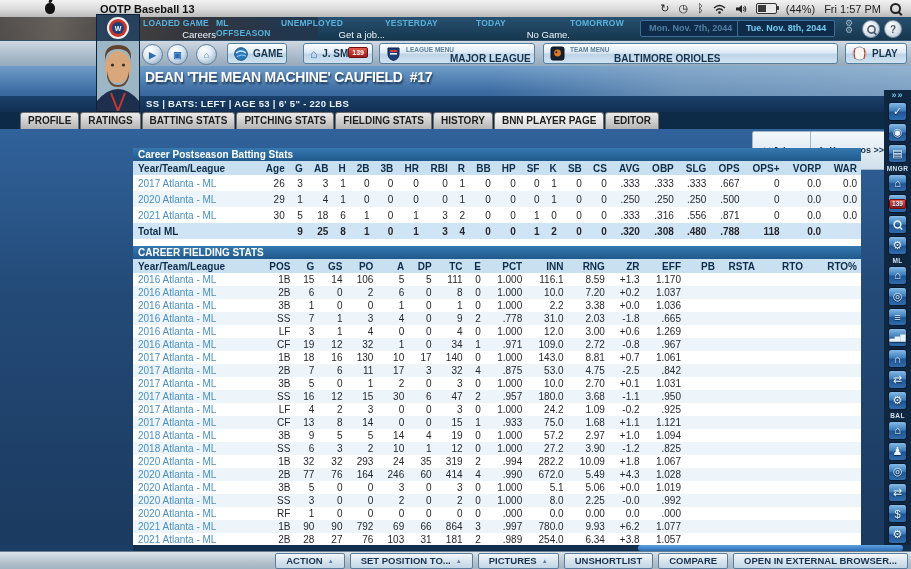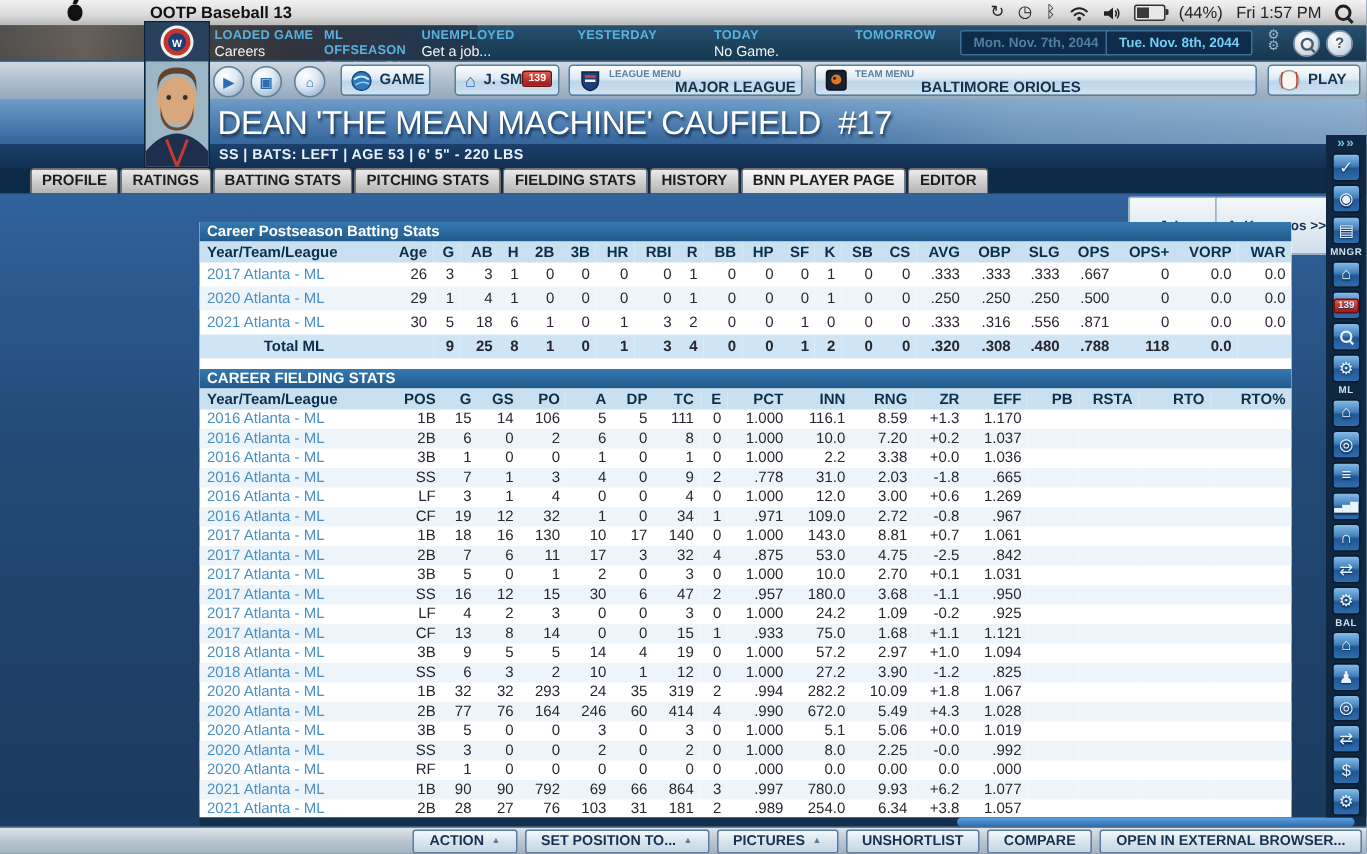--- a/index.html
+++ b/index.html
@@ -24,21 +24,21 @@
 
   
   .statusbar{left:0;top:17px;width:911px;height:23px;background:linear-gradient(180deg,#28506f,#16374f);}
   .photo-strip{position:absolute;left:0;top:0;width:318px;height:23px;
      background:linear-gradient(90deg,#57504a,#6e635a 18%,#4a443f 38%,#35333a 60%,#23364c 90%);opacity:.9;}
   .sb-cols{position:absolute;left:143px;top:1px;display:flex;}
   .sb-col{display:flex;flex-direction:column;}
   .sb-col:nth-child(1){width:73px;}.sb-col:nth-child(2){width:65px;}.sb-col:nth-child(3){width:104px;}
   .sb-col:nth-child(4){width:91px;}.sb-col:nth-child(5){width:94px;}.sb-col:nth-child(6){width:70px;}
   .sb-label{font-size:8.5px;font-weight:bold;color:#58b2dd;letter-spacing:.2px;}
-  .sb-value{font-size:9.5px;color:#eef6fb;margin-top:1px;}
+  .sb-value{font-size:9.5px;color:#eef6fb;margin-top:1px;text-align:right;}
   .datebox{position:absolute;top:3px;height:15px;line-height:15px;padding:0 8px;background:#0e2c49;
            border:1px solid #3e6e95;border-radius:2px;font-size:9px;font-weight:bold;}
   .datebox.d1{left:640px;color:#517fa4;}
   .datebox.d2{left:737px;color:#74cdf2;}
   .win-gears{position:absolute;left:845px;top:1px;display:flex;flex-direction:column;line-height:10px;font-size:9px;color:#9fb6c6;}
   .winbtn{position:absolute;top:3px;width:16px;height:16px;border-radius:50%;border:1px solid #7e93a6;
           background:radial-gradient(circle at 35% 30%,#ffffff,#d9e2ea 55%,#aebdcb);display:flex;align-items:center;justify-content:center;
           color:#4a5a68;font-weight:bold;font-size:10px;}
   .winbtn .mag{border-color:#4a5a68;transform:scale(.8);}
   .winbtn .mag::after{background:#4a5a68;}
@@ -58,21 +58,21 @@
   .menu2 .txt{display:flex;flex-direction:column;line-height:9px;}
   .menu2 .small{font-size:6.5px;color:#5d7astro;color:#5d7f9a;font-weight:bold;}
   .menu2 .big{font-size:10px;color:#14314c;padding-left:44px;}
   .badge{position:absolute;right:4px;top:3px;background:linear-gradient(180deg,#e05a4a,#a01818);color:#fff;
          font-size:7px;font-weight:bold;border-radius:2px;padding:0 3px;line-height:9px;border:1px solid #6d0f0f;}
 
   
   .pheader{left:0;top:66px;width:911px;height:46px;background:linear-gradient(180deg,#6f9cc8,#3c6ca2 55%,#2a5688);overflow:hidden;}
   .pheader .photo{position:absolute;right:0;top:0;width:420px;height:30px;
       background:linear-gradient(90deg,rgba(140,170,200,0),rgba(150,180,205,.55) 45%,rgba(170,195,215,.6));}
-  .pname{position:absolute;left:145px;top:3px;font-size:22px;font-weight:normal;color:#fff;letter-spacing:-.3px;
+  .pname{position:absolute;left:145px;top:3px;font-size:14px;font-weight:bold;color:#fff;letter-spacing:-.3px;
          text-shadow:1px 2px 2px rgba(5,25,50,.7);white-space:pre;}
   .psub-strip{position:absolute;left:0;top:30px;width:911px;height:16px;background:linear-gradient(180deg,#1b406b,#122f52);}
   .psub{position:absolute;left:146px;top:2px;font-size:9.5px;font-weight:bold;color:#e9f2fa;letter-spacing:.3px;}
 
   
   .pcard{left:96px;top:14px;width:42px;height:96px;z-index:7;border:1px solid #0c2238;background:#355a80;}
 
   
   .tabrow{left:0;top:112px;width:911px;height:17px;background:#0d2b47;display:flex;align-items:flex-end;padding-left:20px;box-sizing:border-box;}
   .tab{height:16px;line-height:16px;padding:0 7px;margin-right:1px;font-size:10px;font-weight:bold;color:#1d1d1d;
@@ -91,21 +91,21 @@
   .tbl-title{height:13px;line-height:13px;background:linear-gradient(180deg,#3579b0,#20598c);color:#fff;font-weight:bold;font-size:10px;padding-left:5px;}
   table{width:100%;border-collapse:collapse;}
   th{background:#c9e0f0;color:#0e2d4a;font-weight:bold;font-size:10px;text-align:right;padding:1px 4px;white-space:nowrap;height:12px;}
   th:first-child{text-align:left;padding-left:5px;width:116px;}
   td{font-size:10px;text-align:right;padding:0 4px;white-space:nowrap;color:#26262e;}
   td:first-child{text-align:left;padding-left:5px;color:#4a8fc4;}
   .bat tbody tr{height:16px;}
   .fld tbody tr{height:13px;}
   tbody tr:nth-child(even){background:#edf5fb;}
   tr.total{background:#cfe4f4 !important;font-weight:bold;}
-  tr.total td:first-child{color:#0e2d4a;text-align:center;}
+  tr.total td:first-child{color:#0e2d4a;}
   .fld th:nth-child(15){width:26px;} .fld th:nth-child(16){width:32px;}
   .fld th:nth-child(17){width:40px;} .fld th:nth-child(18){width:46px;}
   .gap{height:7px;background:#fff;}
 
   .hscroll{left:133px;top:545px;width:778px;height:6px;background:#132f4e;}
   .hthumb{position:absolute;left:505px;top:0;width:265px;height:6px;border-radius:3px;
           background:linear-gradient(180deg,#5fa0e0,#2a6db5);}
 
   
   .sidebar{left:884px;top:90px;width:27px;height:455px;background:#0f2740;z-index:8;display:flex;flex-direction:column;align-items:center;}

